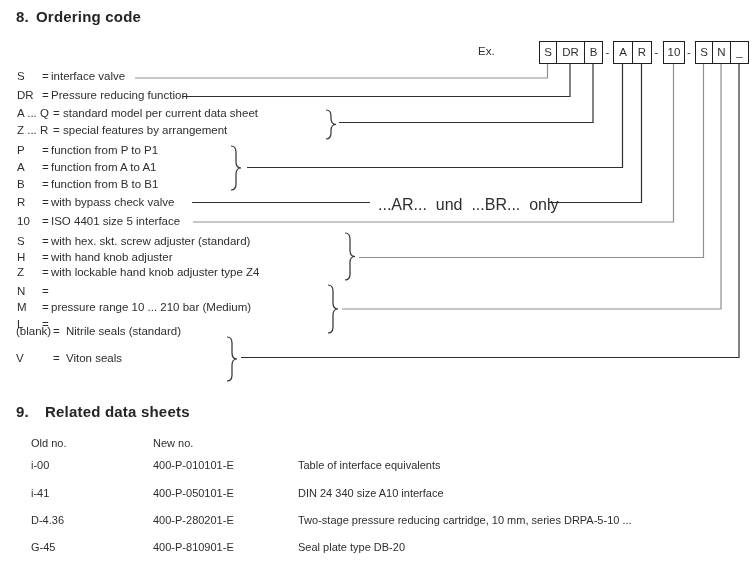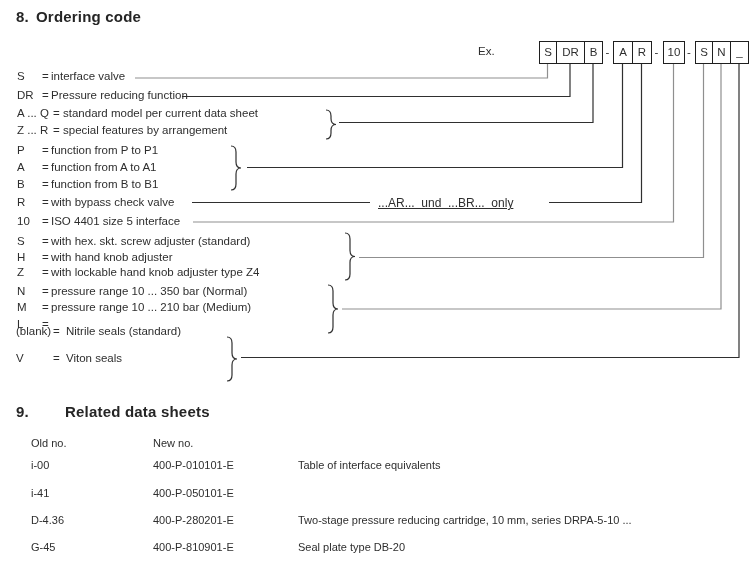--- a/index.html
+++ b/index.html
@@ -17,21 +17,21 @@
   .orow .t { position:absolute; left:51px; white-space:nowrap; }
   .orow.m2 .e { left:53px; } .orow.m2 .t { left:63px; }
   .orow.m3 .e { left:53px; } .orow.m3 .t { left:66px; }
   .orow.m4 .t { left:17px; }
   
   .exbox {
     position:absolute; top:41px; height:21px; border:1px solid #1f1f1f;
     font-size:11.5px; line-height:21px; text-align:center; color:#2e2e2e;
   }
   .exdash { position:absolute; top:41px; height:23px; line-height:23px; font-size:11.5px; text-align:center; }
-  .note { position:absolute; font-size:12px; white-space:pre;text-decoration:underline; }
+  .note { position:absolute; font-size:16px; white-space:pre; }
   svg.overlay { position:absolute; left:0; top:0; pointer-events:none; }
   
   .trow { position:absolute; left:13px; width:755px; height:14px; font-size:11px; }
   .trow .col1 { position:absolute; left:18px; }
   .trow .col2 { position:absolute; left:140px; }
   .trow .col3 { position:absolute; left:285px; white-space:nowrap; }
 </style>
 </head>
 <body>
 
@@ -135,21 +135,20 @@
       <span class="t">with hand knob adjuster</span>
     </div>
   <div class="orow" style="top:266px">
       <span class="c">Z</span>
       <span class="e">=</span>
       <span class="t">with lockable hand knob adjuster type Z4</span>
     </div>
   <div class="orow" style="top:285px">
       <span class="c">N</span>
       <span class="e">=</span>
-      <span class="t">pressure range 10 ... 350 bar (Normal)</span>
     </div>
   <div class="orow" style="top:301px">
       <span class="c">M</span>
       <span class="e">=</span>
       <span class="t">pressure range 10 ... 210 bar (Medium)</span>
     </div>
   <div class="orow" style="top:317.5px">
       <span class="c">L</span>
       <span class="e">=</span>
     </div>
@@ -162,34 +161,35 @@
       <span class="c" style="left:16px">V</span>
       <span class="e">=</span>
       <span class="t">Viton seals</span>
     </div>
 
   <div class="note" style="left:378px; top:196px;">...AR...  und  ...BR...  only</div>
 
   <div class="abs h1" style="left:16px; top:403px;">
     <span>9.</span>
   </div>
-  <div class="abs h1" style="left:45px; top:403px;margin-left:20px;">Related data sheets</div>
+  <div class="abs h1" style="left:45px; top:403px;">Related data sheets</div>
 
   <div class="trow" style="top:437px">
     <span class="col1">Old no.</span>
     <span class="col2">New no.</span>
   </div>
   <div class="trow" style="top:459px">
     <span class="col1">i-00</span>
     <span class="col2">400-P-010101-E</span>
     <span class="col3">Table of interface equivalents</span>
   </div>
   <div class="trow" style="top:487px">
     <span class="col1">i-41</span>
     <span class="col2">400-P-050101-E</span>
+    <span class="col3">DIN 24 340 size A10 interface</span>
   </div>
   <div class="trow" style="top:514px">
     <span class="col1">D-4.36</span>
     <span class="col2">400-P-280201-E</span>
     <span class="col3">Two-stage pressure reducing cartridge, 10 mm, series DRPA-5-10 ...</span>
   </div>
   <div class="trow" style="top:541px">
     <span class="col1">G-45</span>
     <span class="col2">400-P-810901-E</span>
     <span class="col3">Seal plate type DB-20</span>

